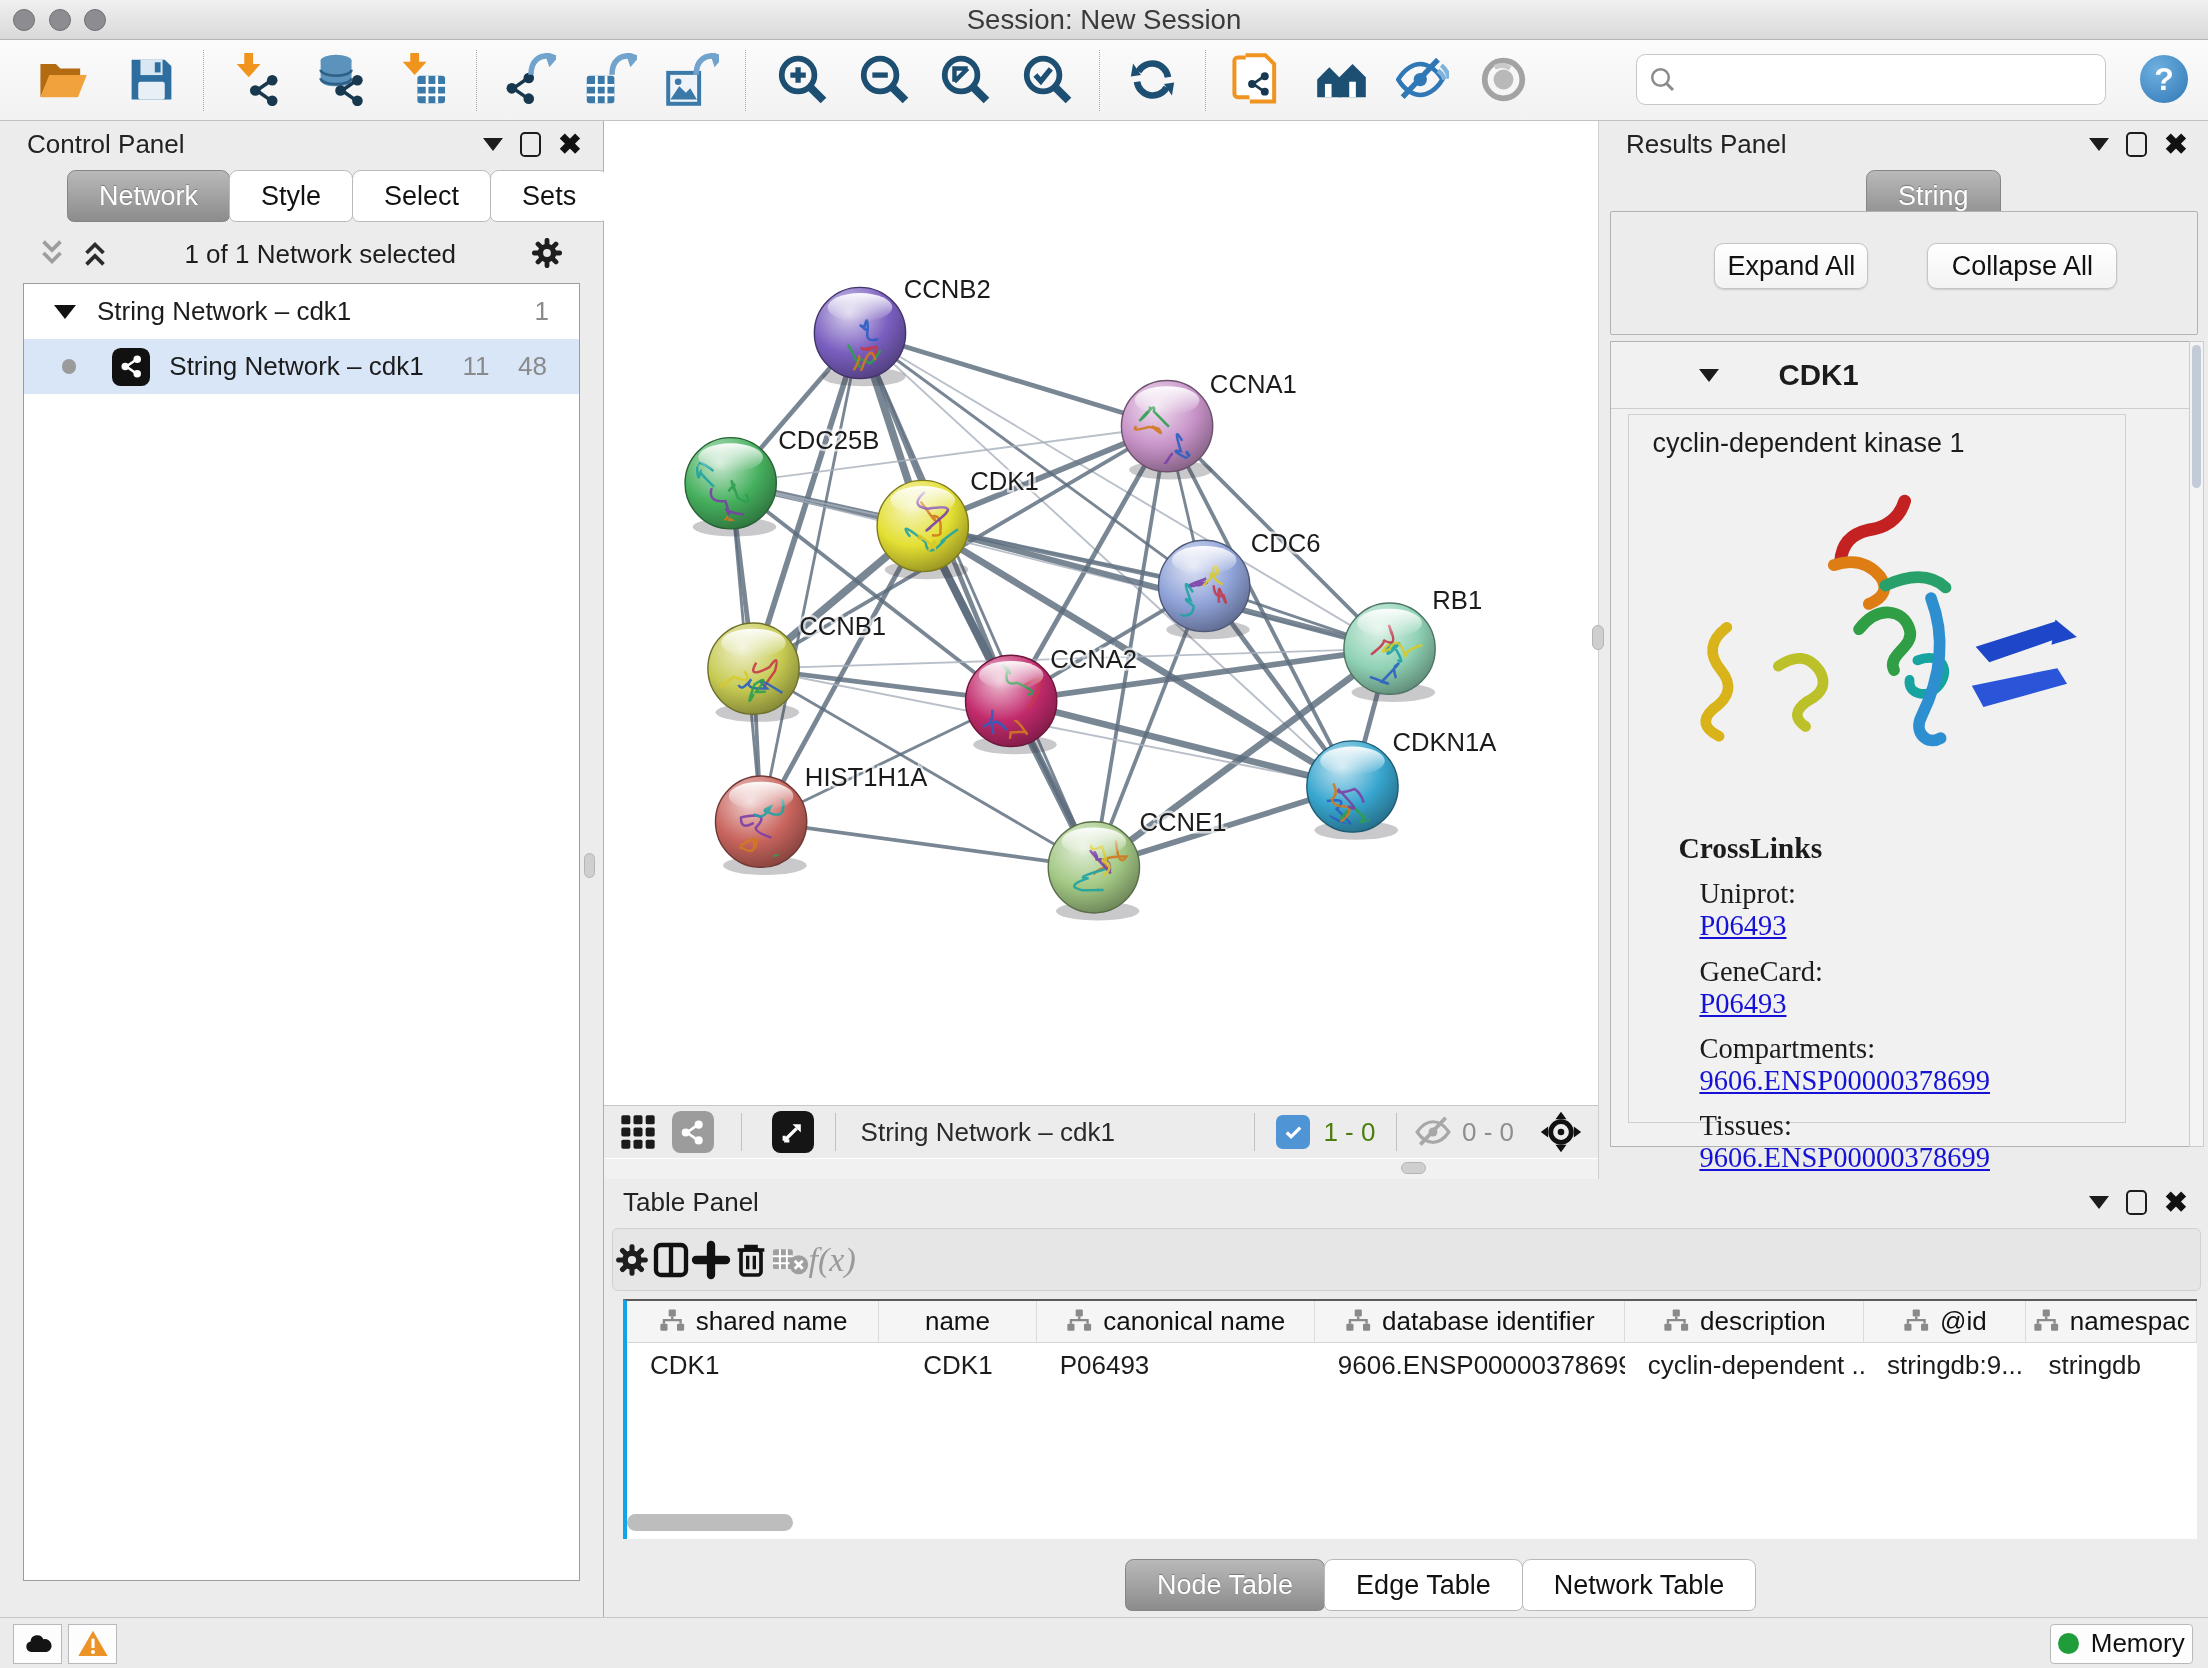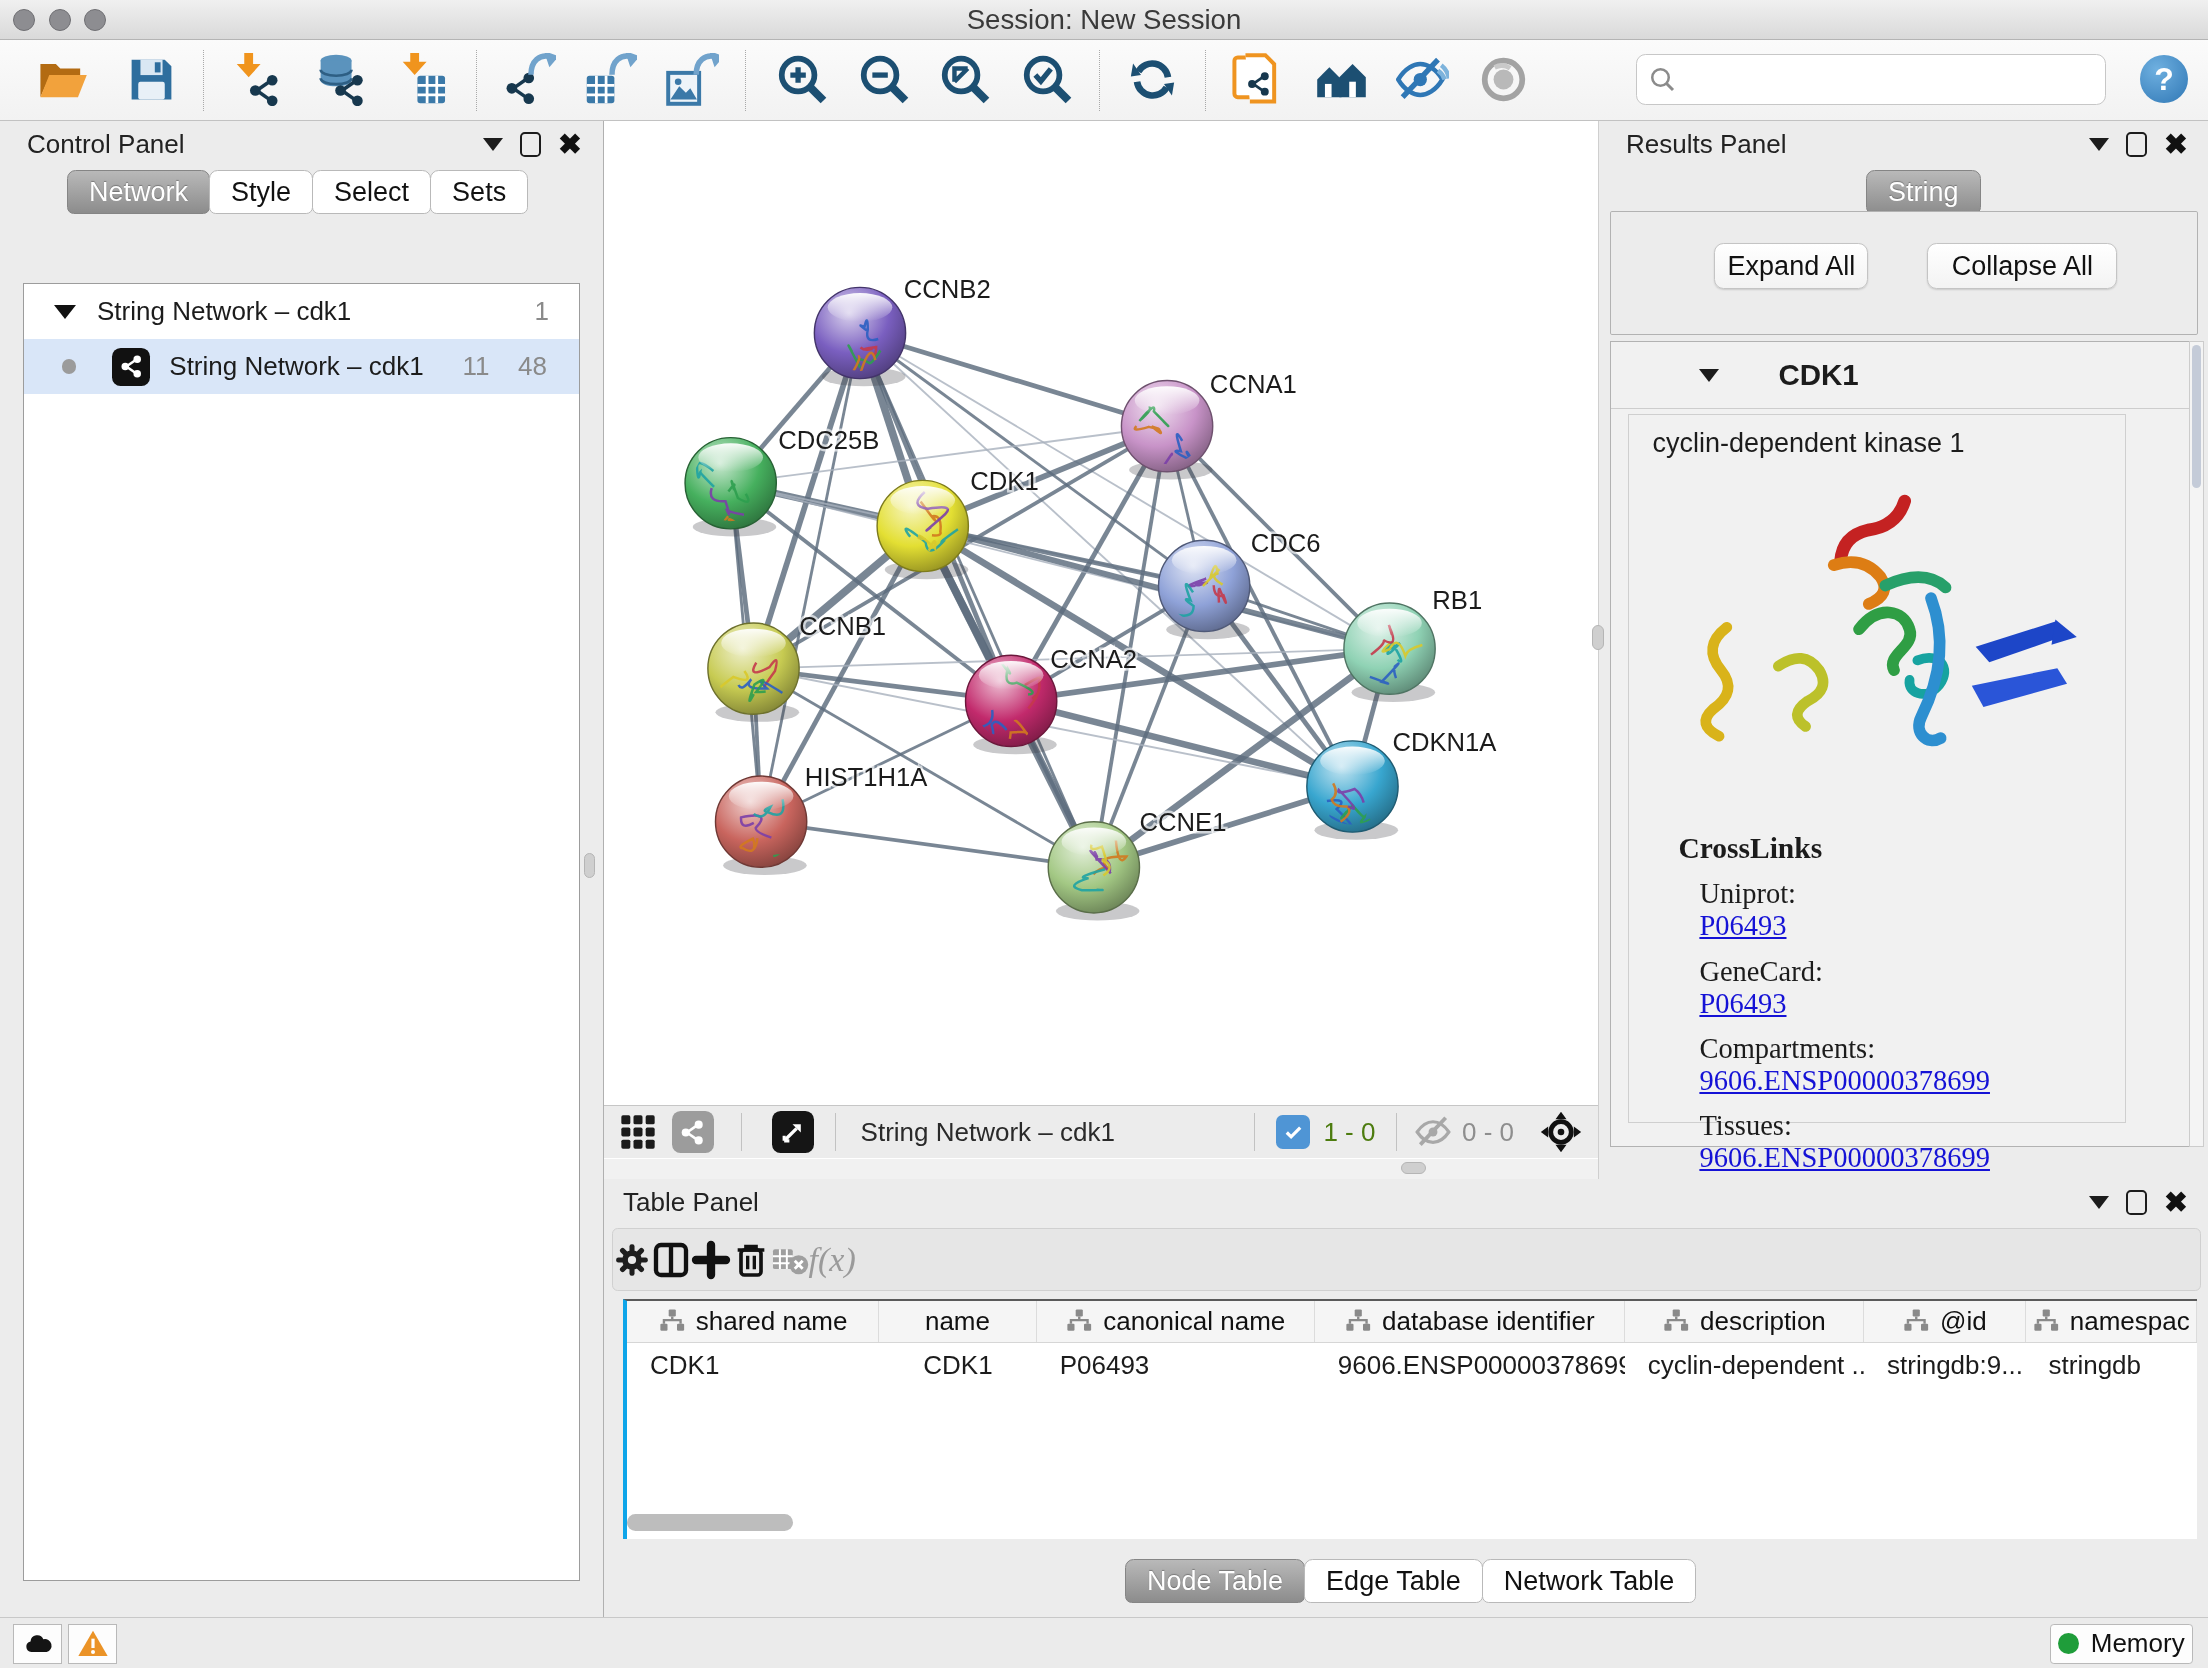--- a/index.html
+++ b/index.html
@@ -31,21 +31,21 @@
   
   .phead { height:46px; display:flex; align-items:center; font-size:26px; color:#222; }
   .phead .ph-title { margin-left:27px; }
   .ph-icons { margin-left:auto; display:flex; align-items:center; gap:17px; margin-right:21px; }
   .tri-down { width:0; height:0; border-left:10.5px solid transparent; border-right:10.5px solid transparent; border-top:13.3px solid #1c1c1c; }
   .float-sq { width:21px; height:25px; border:2.9px solid #1c1c1c; border-radius:4.8px; }
   .close-x { font-size:28.5px; font-weight:bold; color:#111; line-height:1; }
 
   
   .tabrow { display:flex; }
-  .tab { height:44px; padding:0 21px; background:#fff; border:1px solid #b9b9b9; border-radius:8.6px 8.6px 6.7px 6.7px;
+  .tab { height:52px; padding:0 31px; background:#fff; border:1px solid #b9b9b9; border-radius:8.6px 8.6px 6.7px 6.7px;
     font-size:27px; display:flex; align-items:center; color:#111; margin-left:-1px; }
   .tab.active { background:linear-gradient(#b9b9b9,#8c8c8c); color:#fff; border-color:#858585;
     text-shadow:0 -1px 1px rgba(0,0,0,.3); }
 
   
   .control-panel { left:0; top:121px; width:604px; height:1496px; background:#ececec; border-right:1.9px solid #b0b0b0; }
   .cp-tabs { position:absolute; left:68px; top:49px; }
   .cp-bar { position:absolute; left:9.5px; top:107px; width:582px; height:53px; display:flex; align-items:center; }
   .chev svg { width:34px; height:34px; }
   .cp-bar .status { flex:1; text-align:center; font-size:26px; color:#1d1d1d; }
@@ -329,20 +329,38 @@
       </div>
     <div class="tab">
         <span>Style</span>
       </div>
     <div class="tab">
         <span>Select</span>
       </div>
     <div class="tab">
         <span>Sets</span>
       </div>
+  </div>
+  <div class="cp-bar">
+    <span class="chev" style="margin-left:25px">
+      <svg viewBox="0 0 24 24">
+          <path d="M6 4l6 6 6-6M6 12l6 6 6-6" fill="none" stroke="#9d9d9d" stroke-width="2.6"></path>
+        </svg>
+    </span>
+    <span class="chev" style="margin-left:9.5px">
+      <svg viewBox="0 0 24 24">
+          <path d="M6 20l6-6 6 6M6 12l6-6 6 6" fill="none" stroke="#2b2b2b" stroke-width="2.6"></path>
+        </svg>
+    </span>
+    <span class="status">1 of 1 Network selected</span>
+    <span class="gearbtn" style="margin-right:27px">
+      <svg viewBox="0 0 24 24" color="#1e1e1e">
+          <use href="#gear"></use>
+        </svg>
+    </span>
   </div>
   <div class="netlist">
     <div class="nl-row">
       <span class="nl-tri"></span>
       <span style="margin-left:21px">String Network – cdk1</span>
       <span class="nl-count" style="margin-left:auto; margin-right:30px">1</span>
     </div>
     <div class="nl-row selected">
       <span class="nl-dot"></span>
       <span class="nl-badge">

